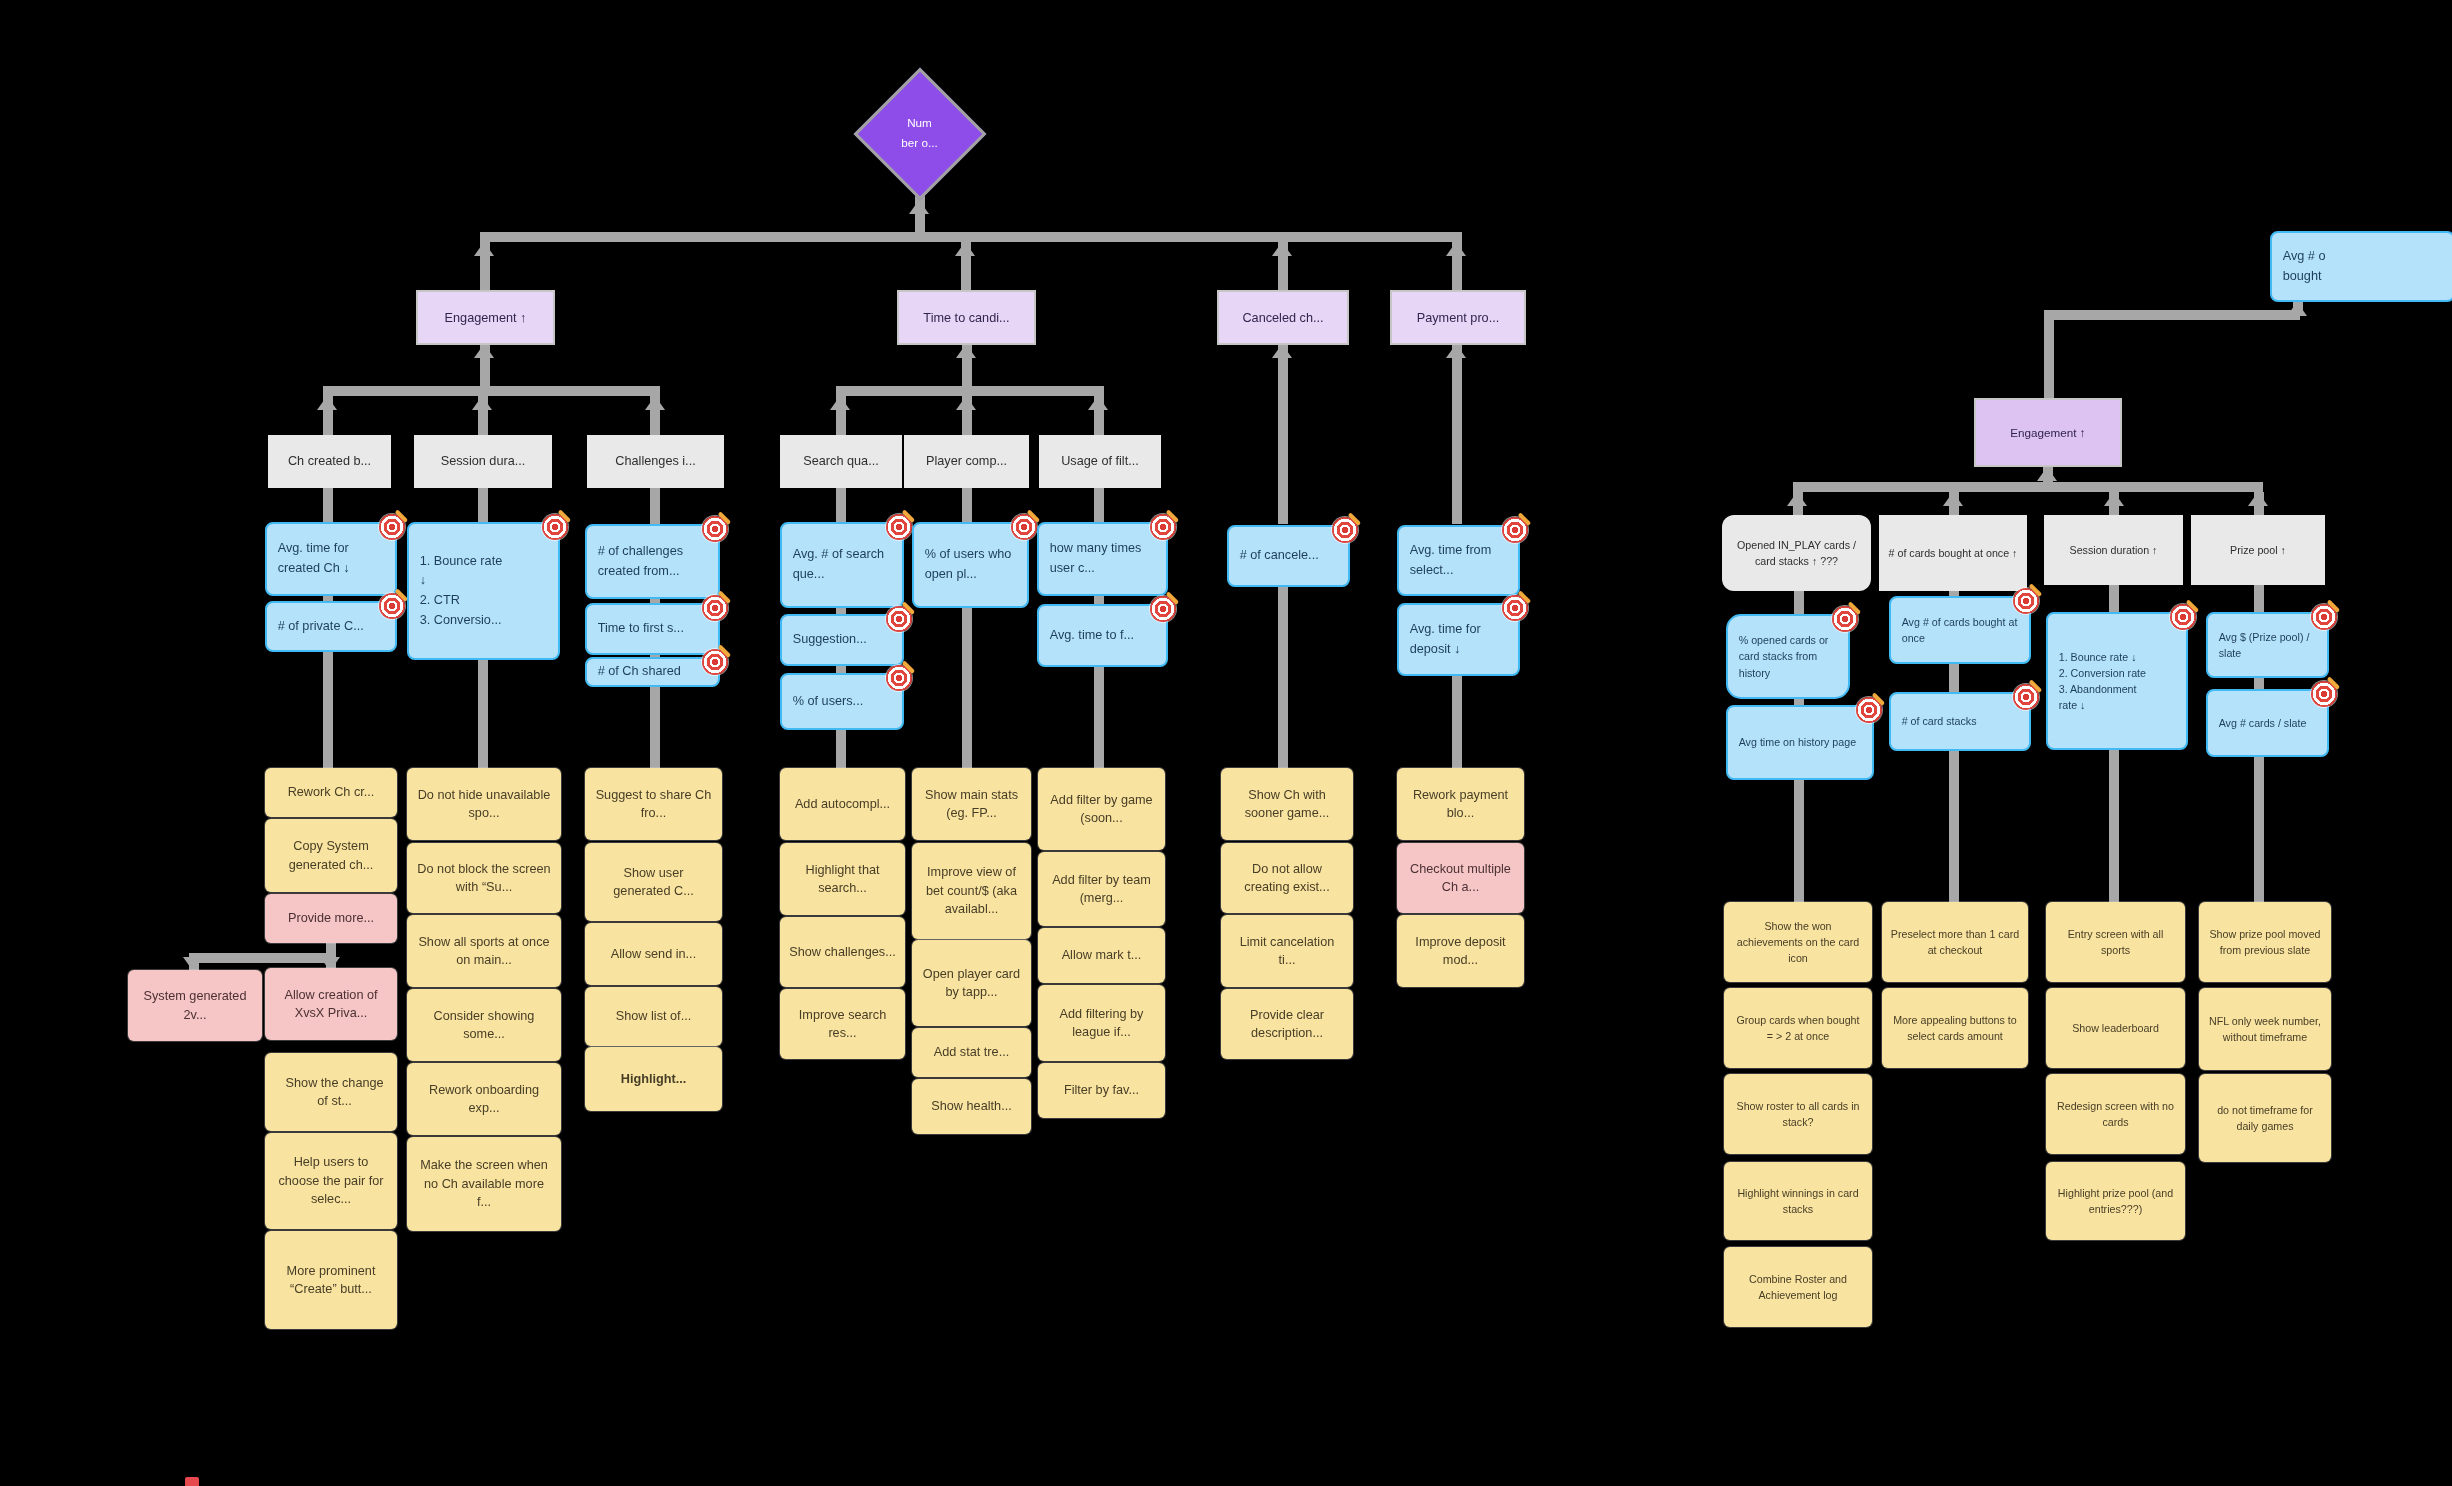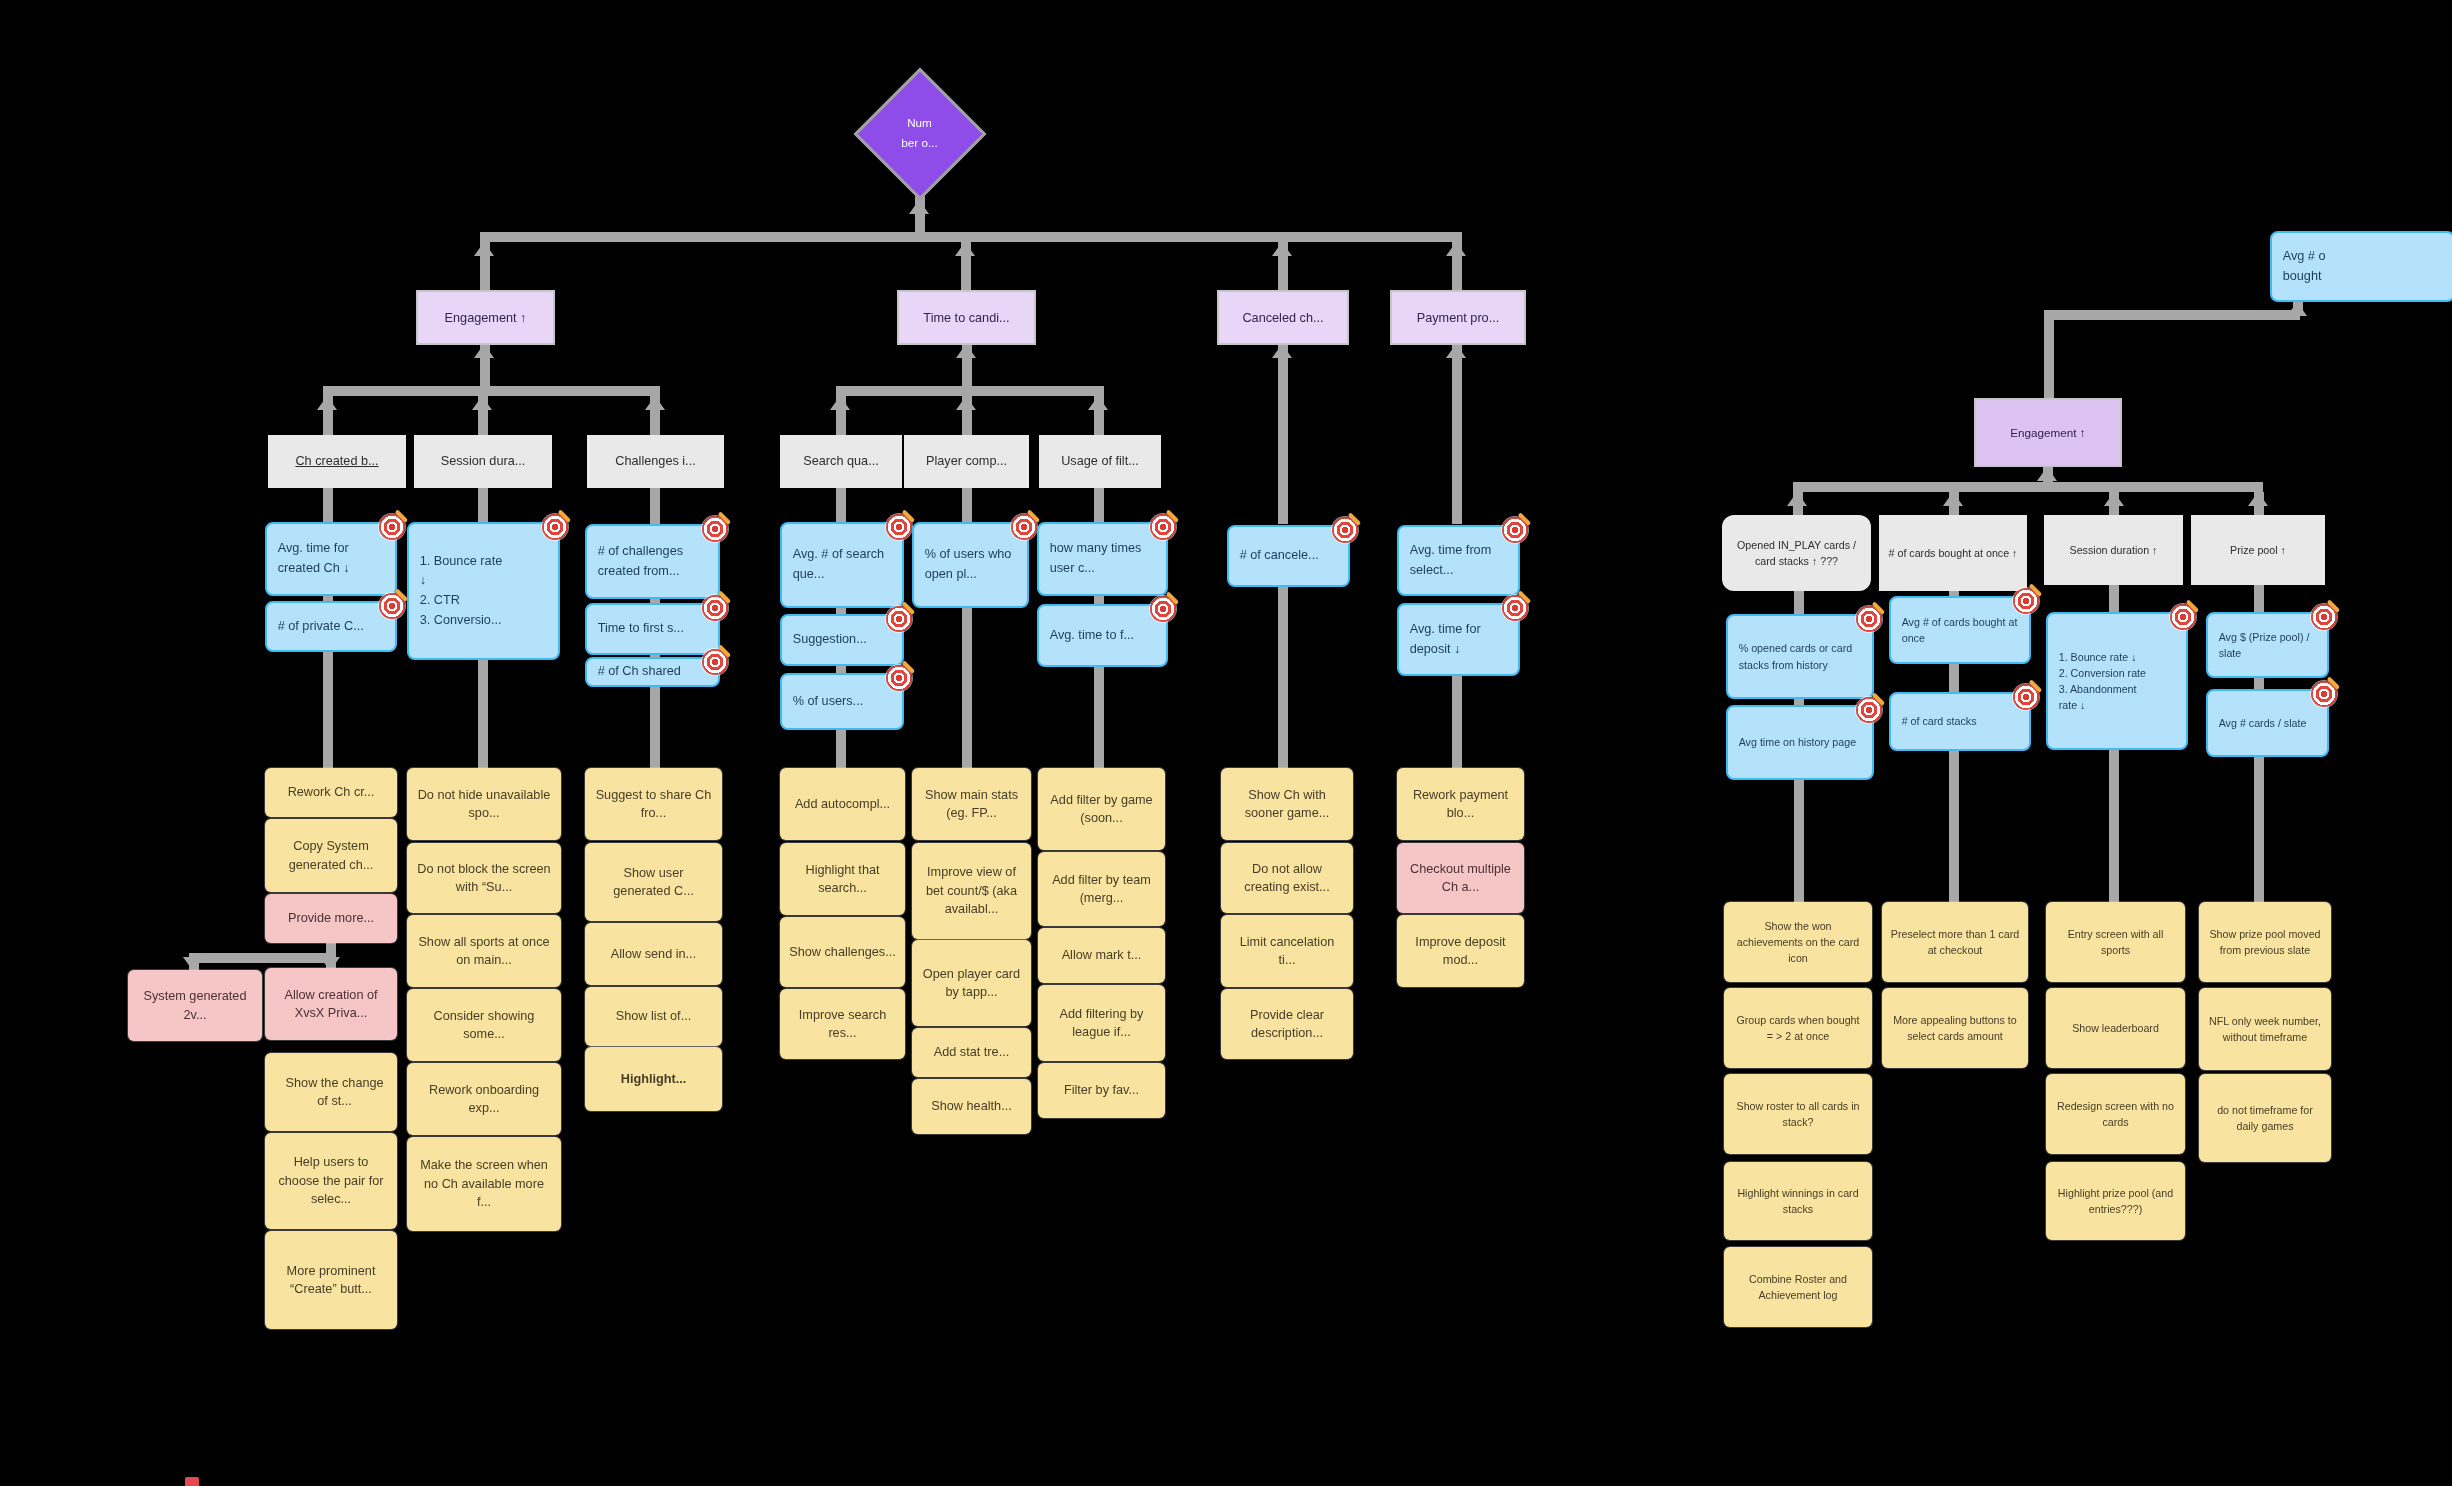--- a/index.html
+++ b/index.html
@@ -39,21 +39,21 @@
 <body>
 
 <div id="canvas">
     <div class="node diamond" style="left: 873px; top: 87px; width: 94px; height: 94px;"></div>
     <div class="node dlabel" style="left: 853px; top: 102px; width: 133px; height: 62px;">Num
 ber o...</div>
     <div class="node branch" style="left: 416px; top: 290px; width: 139px; height: 55px;">Engagement ↑</div>
     <div class="node branch" style="left: 897px; top: 290px; width: 139px; height: 55px;">Time to candi...</div>
     <div class="node branch" style="left: 1217px; top: 290px; width: 132px; height: 55px;">Canceled ch...</div>
     <div class="node branch" style="left: 1390px; top: 290px; width: 136px; height: 55px;">Payment pro...</div>
-    <div class="node cat" style="left: 268px; top: 435px; width: 138px; height: 53px; text-decoration: underline;">Ch created b...</div>
+    <div class="node cat" style="left: 268px; top: 435px; width: 123px; height: 53px;">Ch created b...</div>
     <div class="node cat" style="left: 414px; top: 435px; width: 138px; height: 53px;">Session dura...</div>
     <div class="node cat" style="left: 587px; top: 435px; width: 137px; height: 53px;">Challenges i...</div>
     <div class="node cat" style="left: 780px; top: 435px; width: 122px; height: 53px;">Search qua...</div>
     <div class="node cat" style="left: 904px; top: 435px; width: 125px; height: 53px;">Player comp...</div>
     <div class="node cat" style="left: 1039px; top: 435px; width: 122px; height: 53px;">Usage of filt...</div>
     <div class="node metric" style="left: 265px; top: 522px; width: 132px; height: 74px;">Avg. time for created Ch ↓<span class="target"></span></div>
     <div class="node metric" style="left: 265px; top: 601px; width: 132px; height: 51px;"># of private C...<span class="target"></span></div>
     <div class="node metric" style="left: 407px; top: 522px; width: 153px; height: 138px;">1. Bounce rate
     ↓
 2. CTR
@@ -111,21 +111,21 @@
     <div class="node sticky" style="left: 1397px; top: 768px; width: 127px; height: 72px;">Rework payment blo...</div>
     <div class="node sticky pink" style="left: 1397px; top: 843px; width: 127px; height: 70px;">Checkout multiple Ch a...</div>
     <div class="node sticky" style="left: 1397px; top: 915px; width: 127px; height: 72px;">Improve deposit mod...</div>
     <div class="node metric" style="left: 2270px; top: 231px; width: 185px; height: 71px;">Avg # o
 bought</div>
     <div class="node branch branch2" style="left: 1974px; top: 398px; width: 148px; height: 69px;">Engagement ↑</div>
     <div class="node cat small" style="left: 1722px; top: 515px; width: 149px; height: 76px; border-radius: 12px;">Opened IN_PLAY cards / card stacks ↑ ???</div>
     <div class="node cat small" style="left: 1879px; top: 515px; width: 148px; height: 76px;"># of cards bought at once ↑</div>
     <div class="node cat small" style="left: 2044px; top: 515px; width: 139px; height: 70px;">Session duration ↑</div>
     <div class="node cat small" style="left: 2191px; top: 515px; width: 134px; height: 70px;">Prize pool ↑</div>
-    <div class="node metric small" style="left: 1726px; top: 614px; width: 148px; height: 85px;">% opened cards or card stacks from history<span class="target"></span></div>
+    <div class="node metric small" style="left: 1726px; top: 614px; width: 124px; height: 85px; border-radius: 15px;">% opened cards or card stacks from history<span class="target"></span></div>
     <div class="node metric small" style="left: 1726px; top: 705px; width: 148px; height: 75px;">Avg time on history page<span class="target"></span></div>
     <div class="node metric small" style="left: 1889px; top: 596px; width: 142px; height: 68px;">Avg # of cards bought at once<span class="target"></span></div>
     <div class="node metric small" style="left: 1889px; top: 692px; width: 142px; height: 59px;"># of card stacks<span class="target"></span></div>
     <div class="node metric small" style="left: 2046px; top: 612px; width: 142px; height: 138px;">1. Bounce rate ↓
 2. Conversion rate
 3. Abandonment
     rate ↓<span class="target"></span></div>
     <div class="node metric small" style="left: 2206px; top: 612px; width: 123px; height: 66px;">Avg $ (Prize pool) /
 slate<span class="target"></span></div>
     <div class="node metric small" style="left: 2206px; top: 689px; width: 123px; height: 68px;">Avg # cards / slate<span class="target"></span></div>

